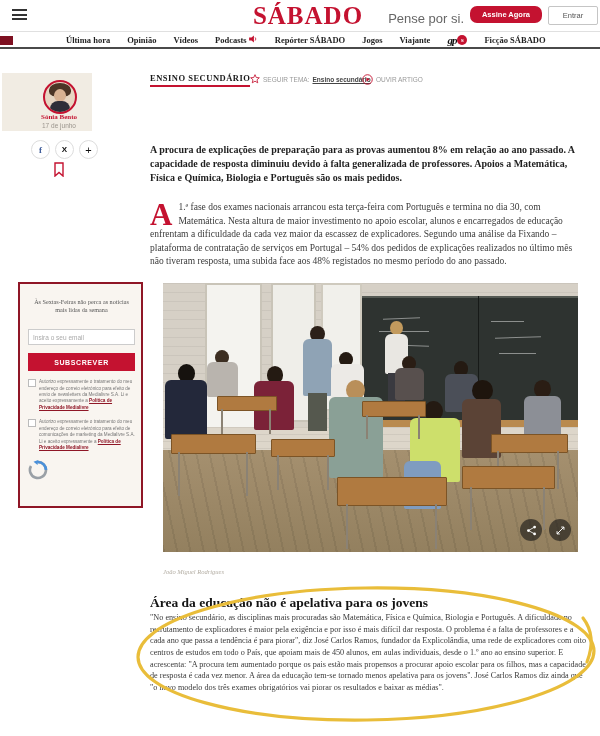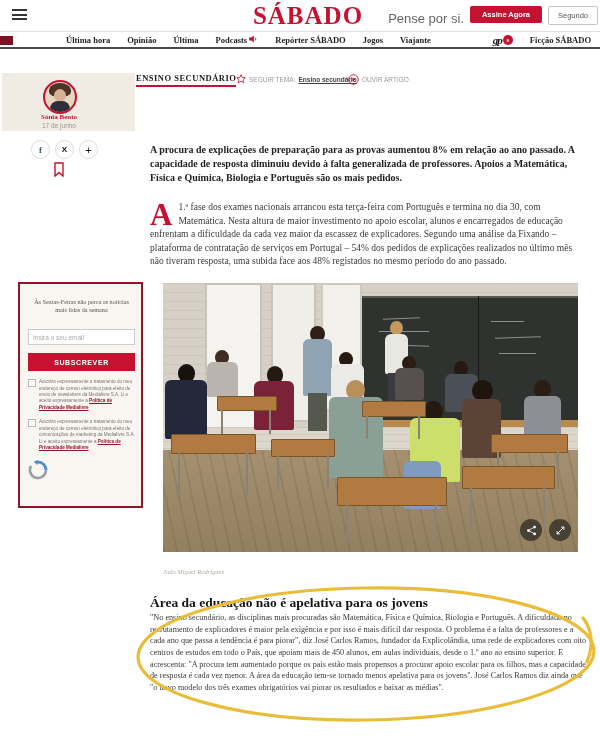--- a/index.html
+++ b/index.html
@@ -7,52 +7,52 @@
         font-family:"Liberation Serif",serif;color:#222;padding-left:16px;}
   .abs{position:absolute;}
   
   .hamburger{left:12px;top:9px;width:15px;height:11px;cursor:pointer;}
   .hamburger span{display:block;height:2px;background:#333;margin-bottom:2.5px;}
   .logo{left:0;right:0;top:2px;text-align:center;font-size:25px;font-weight:bold;
         letter-spacing:1px;color:#c41230;}
   .tagline{right:152px;top:11px;font-family:"Liberation Sans",sans-serif;font-size:13px;color:#666;}
   .btn-subscribe{right:74px;top:6px;width:72px;height:17px;background:#c41230;color:#fff;
         font-family:"Liberation Sans",sans-serif;font-size:7.5px;font-weight:bold;
-        display:flex;align-items:center;justify-content:center;border-radius:2px;cursor:pointer;}
+        display:flex;align-items:center;justify-content:center;border-radius:7px;cursor:pointer;}
   .btn-login{right:18px;top:6px;width:48px;height:17px;background:#fff;border:1px solid #c5c5c5;
         color:#555;font-family:"Liberation Sans",sans-serif;font-size:7.5px;
         display:flex;align-items:center;justify-content:center;border-radius:2px;cursor:pointer;}
   .navbar{left:0;top:31px;width:600px;height:18px;border-top:1px solid #e0e0e0;
         border-bottom:2px solid #4a4a4a;display:flex;align-items:center;gap:17px;
         padding-left:66px;box-sizing:border-box;}
   .nav-item{font-size:8.5px;font-weight:bold;color:#1f1f1f;white-space:nowrap;cursor:pointer;}
   .gps-logo{display:flex;align-items:center;cursor:pointer;}
-  .gps-gp{font-size:11px;font-weight:bold;font-style:italic;color:#111;letter-spacing:-1px;margin-left:45px;}
+  .gps-gp{font-size:11px;font-weight:bold;font-style:italic;color:#111;letter-spacing:-1px;}
   .gps-s{display:inline-block;width:10px;height:10px;background:#c41230;color:#fff;border-radius:50%;
         font-size:7px;font-weight:bold;text-align:center;line-height:10px;margin-left:1px;}
   .edge-marker{left:0;top:36px;width:13px;height:9px;background:#7e1021;}
   
-  .author-box{left:2px;top:73px;width:133px;height:58px;background:#f1ece3;text-align:center;}
+  .author-box{left:2px;top:73px;width:90px;height:58px;background:#f1ece3;text-align:center;}
   .avatar{position:absolute;left:41px;top:7px;width:30px;height:30px;border-radius:50%;
         border:2px solid #c41230;background:#e7d6c3;overflow:hidden;}
   .avatar .hair{position:absolute;left:4px;top:1px;width:22px;height:14px;border-radius:50% 50% 40% 40%;background:#4c3526;}
   .avatar .face{position:absolute;left:9px;top:7px;width:12px;height:13px;border-radius:50%;background:#d9b293;}
   .avatar .body{position:absolute;left:5px;top:19px;width:20px;height:12px;border-radius:8px 8px 0 0;background:#2e2e38;}
   .author-name{position:absolute;left:0;width:114px;top:40px;font-size:7px;font-weight:bold;color:#c41230;}
   .author-date{position:absolute;left:0;width:114px;top:49px;font-size:6.5px;color:#9a948c;font-family:"Liberation Sans",sans-serif;}
   .share-row{left:31px;top:140px;display:flex;gap:5px;}
   .share-circle{width:17px;height:17px;border:1px solid #ddd;border-radius:50%;background:#fff;
         display:flex;align-items:center;justify-content:center;cursor:pointer;
         font-family:"Liberation Sans",sans-serif;font-weight:bold;}
   .fb{color:#3b5998;font-size:9px;font-family:"Liberation Serif",serif;}
   .tw{color:#111;font-size:8px;}
   .pl{color:#111;font-size:11px;font-weight:normal;}
   .bookmark{left:53px;top:162px;cursor:pointer;}
   
-  .topic-row{left:136px;top:73px;width:435px;height:14px;}
+  .topic-row{left:150px;top:73px;width:435px;height:14px;}
   .category{position:absolute;left:0;top:0;font-size:8.5px;font-weight:bold;letter-spacing:.5px;
         color:#1a1a1a;border-bottom:2px solid #c41230;padding-bottom:2px;cursor:pointer;}
   .follow{position:absolute;left:100px;top:1px;display:flex;align-items:center;gap:3px;cursor:pointer;}
   .follow-label{font-size:6.5px;color:#999;font-family:"Liberation Sans",sans-serif;}
   .follow-topic{font-size:6.5px;color:#444;font-weight:bold;text-decoration:underline;font-family:"Liberation Sans",sans-serif;}
   .listen{position:absolute;left:212px;top:1px;display:flex;align-items:center;gap:3px;cursor:pointer;}
   .listen-label{font-size:6.5px;color:#999;font-family:"Liberation Sans",sans-serif;}
   .headline{left:150px;top:90px;width:440px;font-size:21px;line-height:1.18;font-weight:bold;color:#141414;}
   .lede{left:150px;top:143px;width:437px;font-size:10px;line-height:1.38;font-weight:bold;color:#1f1f1f;}
   .para1{left:150px;top:201px;width:437px;font-size:9.5px;line-height:1.43;color:#3a3a3a;}
@@ -111,26 +111,26 @@
 <div id="page">
 
   <div class="abs hamburger">
       <span></span>
       <span></span>
       <span></span>
     </div>
   <div class="abs logo">SÁBADO</div>
   <div class="abs tagline">Pense por si.</div>
   <div class="abs btn-subscribe">Assine Agora</div>
-  <div class="abs btn-login">Segundo</div>
+  <div class="abs btn-login">Entrar</div>
 
   <div class="abs navbar">
     <span class="nav-item">Última hora</span>
     <span class="nav-item">Opinião</span>
-    <span class="nav-item">Última</span>
+    <span class="nav-item">Vídeos</span>
     <span class="nav-item">
       <span>Podcasts</span>
       <svg width="9" height="8" viewBox="0 0 11 10">
           <polygon points="0,3 3,3 6,0.5 6,9.5 3,7 0,7" fill="#c41230"></polygon>
           <path d="M7.5 3 q2 2 0 4" stroke="#c41230" stroke-width="1" fill="none"></path>
         </svg>
     </span>
     <span class="nav-item">Repórter SÁBADO</span>
     <span class="nav-item">Jogos</span>
     <span class="nav-item">Viajante</span>

